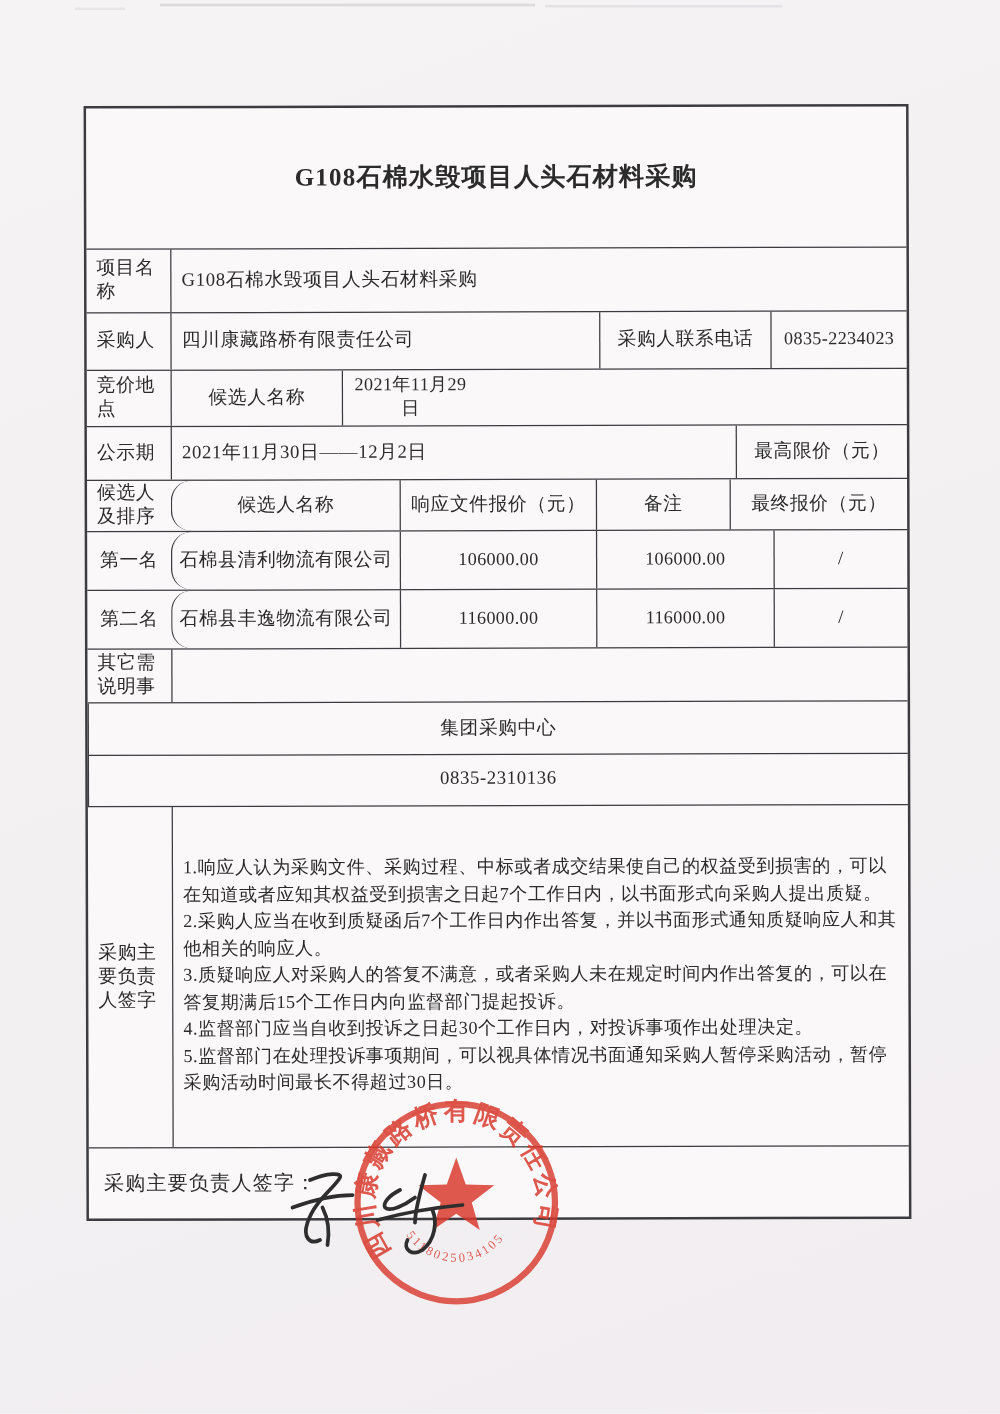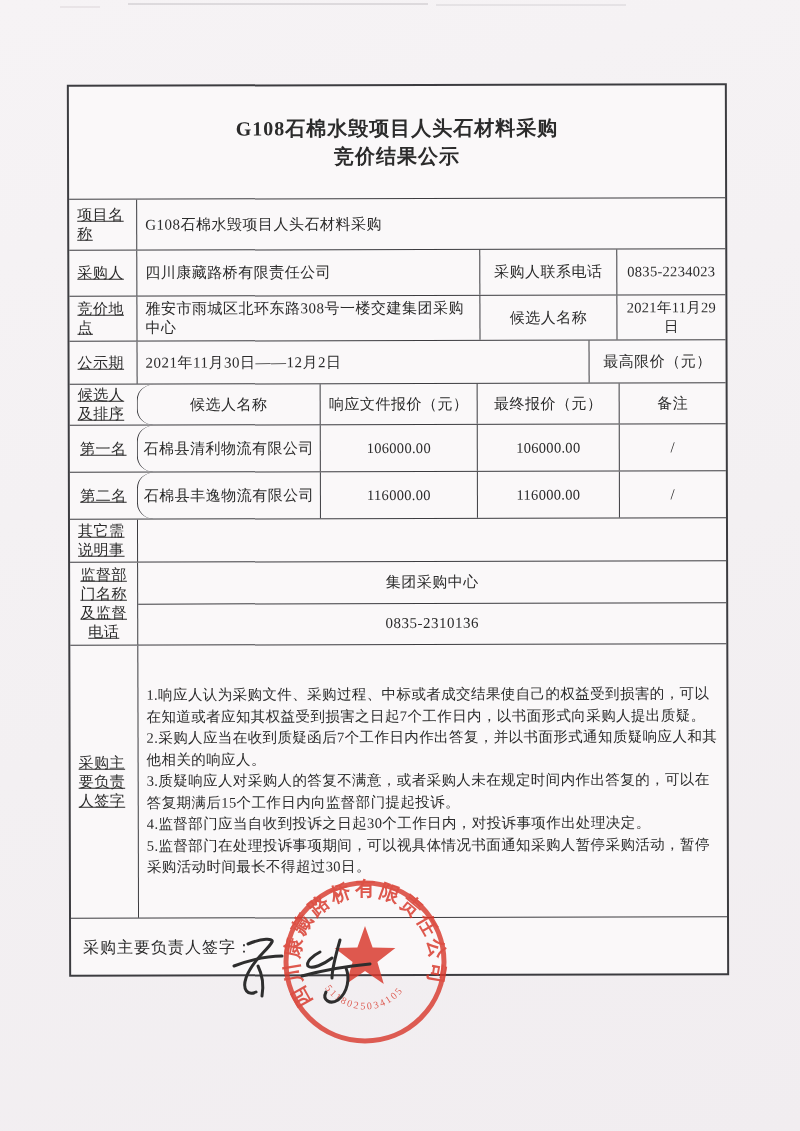--- a/index.html
+++ b/index.html
@@ -21,21 +21,21 @@
   }
   .row{display:flex;align-items:stretch;border-top:1.5px solid #3c3c40;}
   .row:first-child{border-top:none;}
   .cell{
     box-sizing:border-box;display:flex;align-items:center;
     border-left:1.5px solid #3c3c40;
     font-size:15px;line-height:19px;padding:3px 6px 3px 8px;
     letter-spacing:.5px;
   }
   .cell:first-child{border-left:none;}
-  .label{width:67px;flex:0 0 67px;text-decoration:underline;}
+  .label{width:67px;flex:0 0 67px;}
   .grow{flex:1 1 auto;}
   .w137{flex:0 0 137px;}
   .w109{flex:0 0 109px;}
   .w183{flex:0 0 183px;border-radius:16px;}
   .w157{flex:0 0 157px;}
   .w142{flex:0 0 142px;}
   .center{justify-content:center;text-align:center;padding-left:4px;padding-right:4px;}
   .num{font-size:14.5px;letter-spacing:.3px;}
 
   .title-block{height:112px;display:flex;align-items:center;justify-content:center;}
@@ -62,55 +62,53 @@
 
 <div class="artifact a1"></div>
 <div class="artifact a2"></div>
 <div class="artifact a3"></div>
 
 <div class="doc-table">
 
   <div class="row title-block">
     <div class="doc-title">
       <div>G108石棉水毁项目人头石材料采购</div>
-      <div>竞价结果公示</div>
     </div>
   </div>
 
   <div class="row h50">
     <div class="cell label">项目名称</div>
     <div class="cell grow">G108石棉水毁项目人头石材料采购</div>
   </div>
 
   <div class="row h45">
     <div class="cell label">采购人</div>
     <div class="cell grow">四川康藏路桥有限责任公司</div>
     <div class="cell w137 center">采购人联系电话</div>
     <div class="cell w109 center num">0835-2234023</div>
   </div>
 
   <div class="row h44">
     <div class="cell label">竞价地点</div>
-    <div class="cell grow">雅安市雨城区北环东路308号一楼交建集团采购中心</div>
     <div class="cell w137 center">候选人名称</div>
     <div class="cell w109 center num">2021年11月29日</div>
   </div>
 
   <div class="row h42">
     <div class="cell label">公示期</div>
     <div class="cell grow">2021年11月30日——12月2日</div>
     <div class="cell w137 center">最高限价（元）</div>
   </div>
 
   <div class="row h40">
     <div class="cell label">候选人及排序</div>
     <div class="cell w183 center">候选人名称</div>
     <div class="cell w157 center">响应文件报价（元）</div>
+    <div class="cell grow center">备注</div>
     <div class="cell w142 center">最终报价（元）</div>
-    <div class="cell grow center">备注</div>
   </div>
 
   <div class="row h46">
     <div class="cell label center">第一名</div>
     <div class="cell w183 center">石棉县清利物流有限公司</div>
     <div class="cell w157 center num">106000.00</div>
     <div class="cell w142 center num">106000.00</div>
     <div class="cell grow center">/</div>
   </div>
 
@@ -121,21 +119,20 @@
     <div class="cell w142 center num">116000.00</div>
     <div class="cell grow center">/</div>
   </div>
 
   <div class="row h42">
     <div class="cell label">其它需说明事</div>
     <div class="cell grow"></div>
   </div>
 
   <div class="row h82">
-    <div class="cell label center">监督部门名称及监督电话</div>
     <div class="stack">
       <div class="sub">集团采购中心</div>
       <div class="sub num">0835-2310136</div>
     </div>
   </div>
 
   <div class="row h272">
     <div class="cell label">采购主要负责人签字</div>
     <div class="cell grow notice-text">
       <div class="notice-inner">

